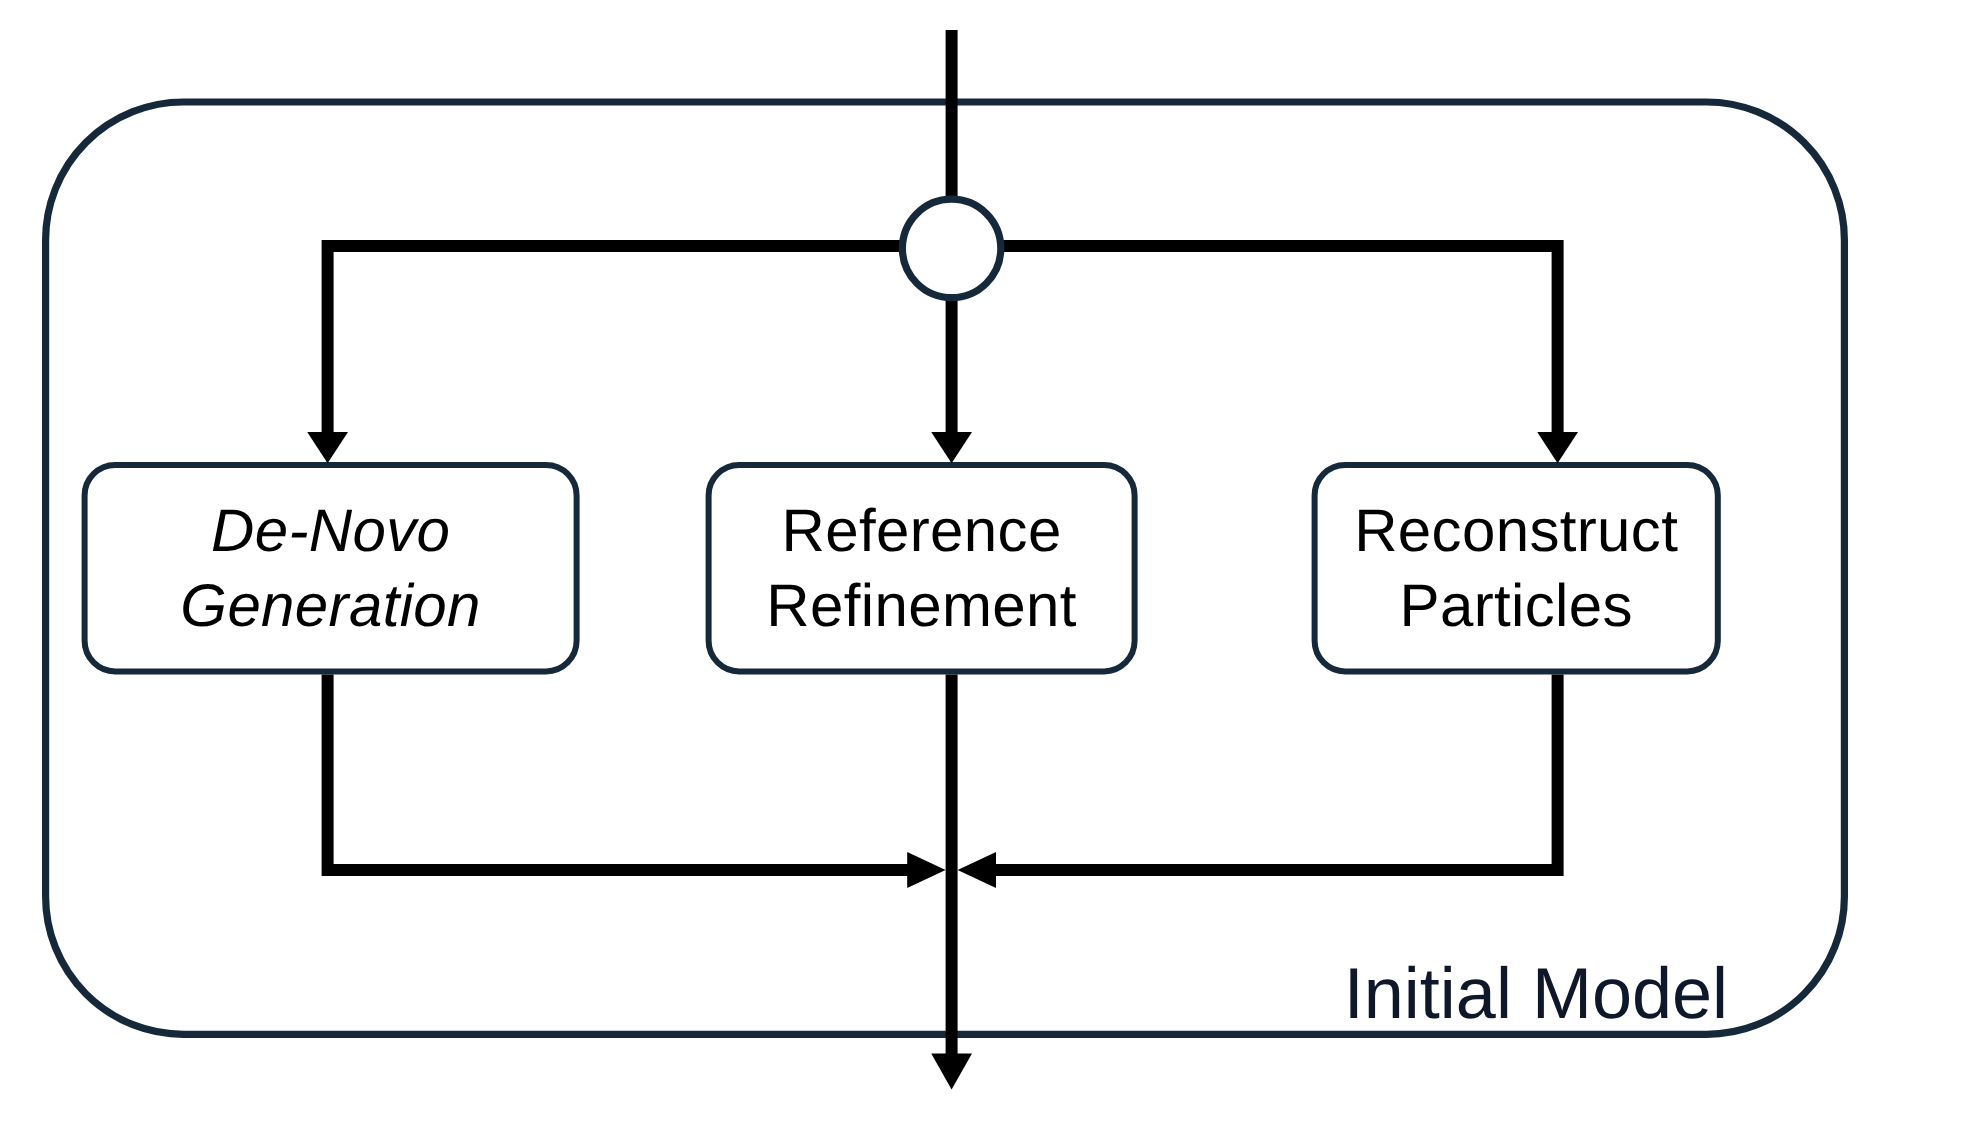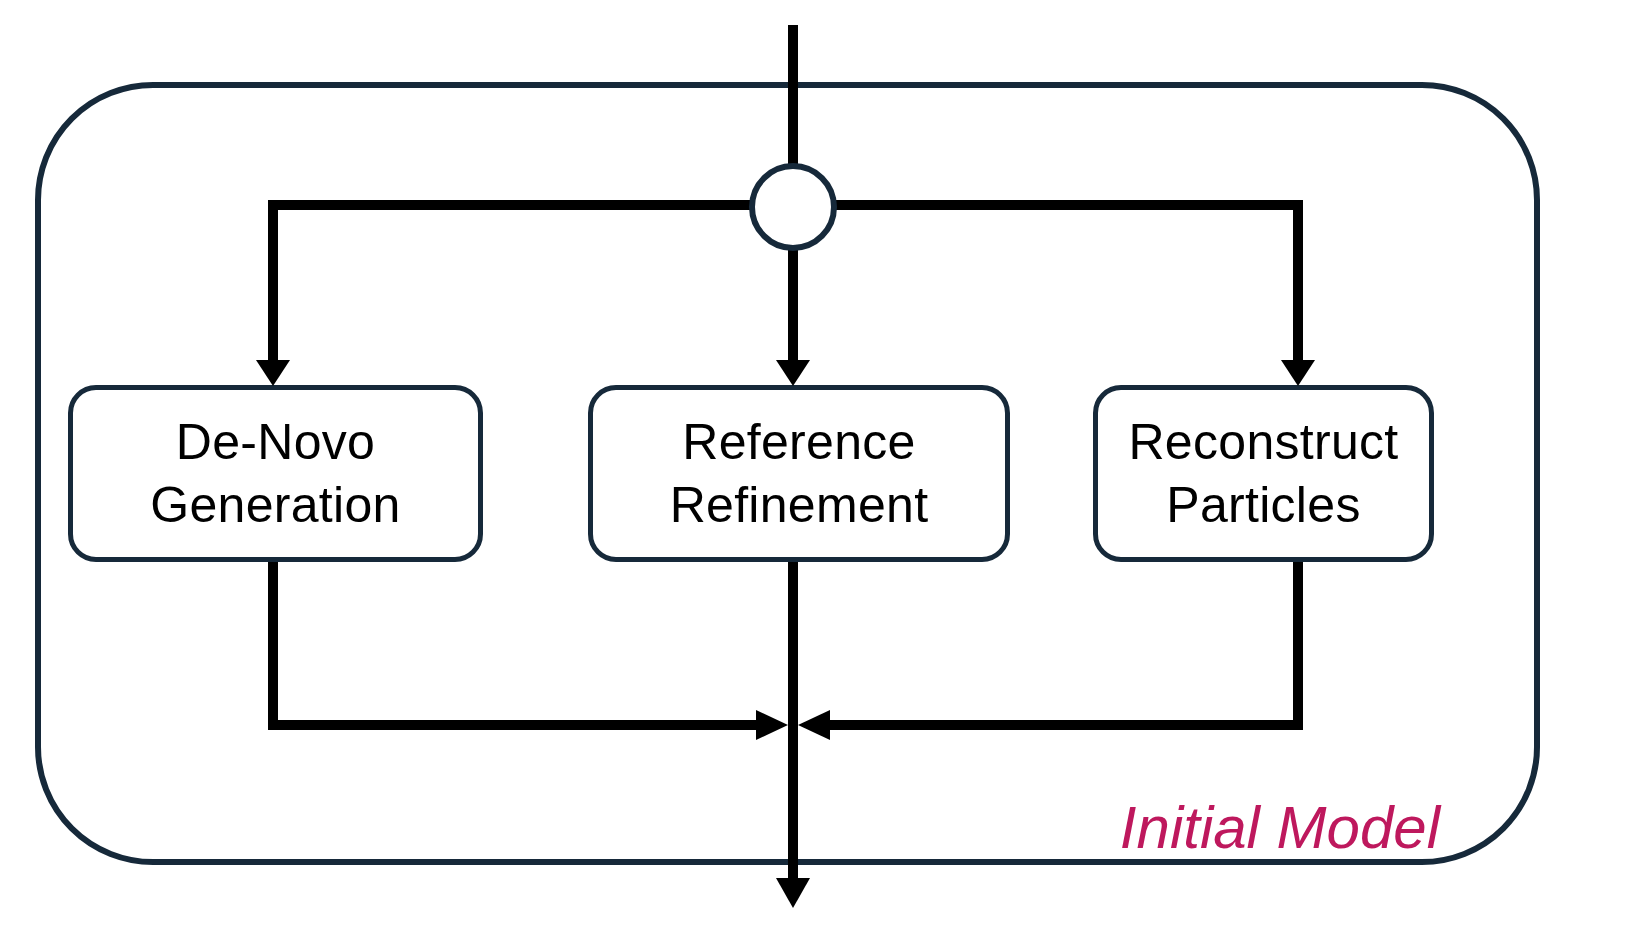--- a/index.html
+++ b/index.html
@@ -34,37 +34,36 @@
     box-sizing: border-box;
     border: 5px solid #16293a;
     border-radius: 28px;
     background: #ffffff;
     display: flex;
     align-items: center;
     justify-content: center;
     text-align: center;
     z-index: 2;
   }
-  .node-left  { left: 68px;   width: 415px; }
-  .node-mid   { left: 588px;  width: 422px; }
+  .node-left  { left: 68px;   width: 415px; font-style: italic; }
+  .node-mid   { left: 588px;  width: 360px; }
   .node-right { left: 1093px; width: 341px; }
   .node-label {
     font-size: 50px;
     line-height: 63px;
     color: #000000;
     white-space: pre-line;
     letter-spacing: 0.3px;
   }
   .group-label {
     position: absolute;
     right: 202px;
     top: 797px;
     font-size: 60px;
-    font-style: italic;
-    color: #be185d;
+    color: #0f172a;
     line-height: 62px;
     white-space: nowrap;
     z-index: 2;
   }
   .connector-layer {
     position: absolute;
     left: 0;
     top: 0;
     width: 1642px;
     height: 938px;

